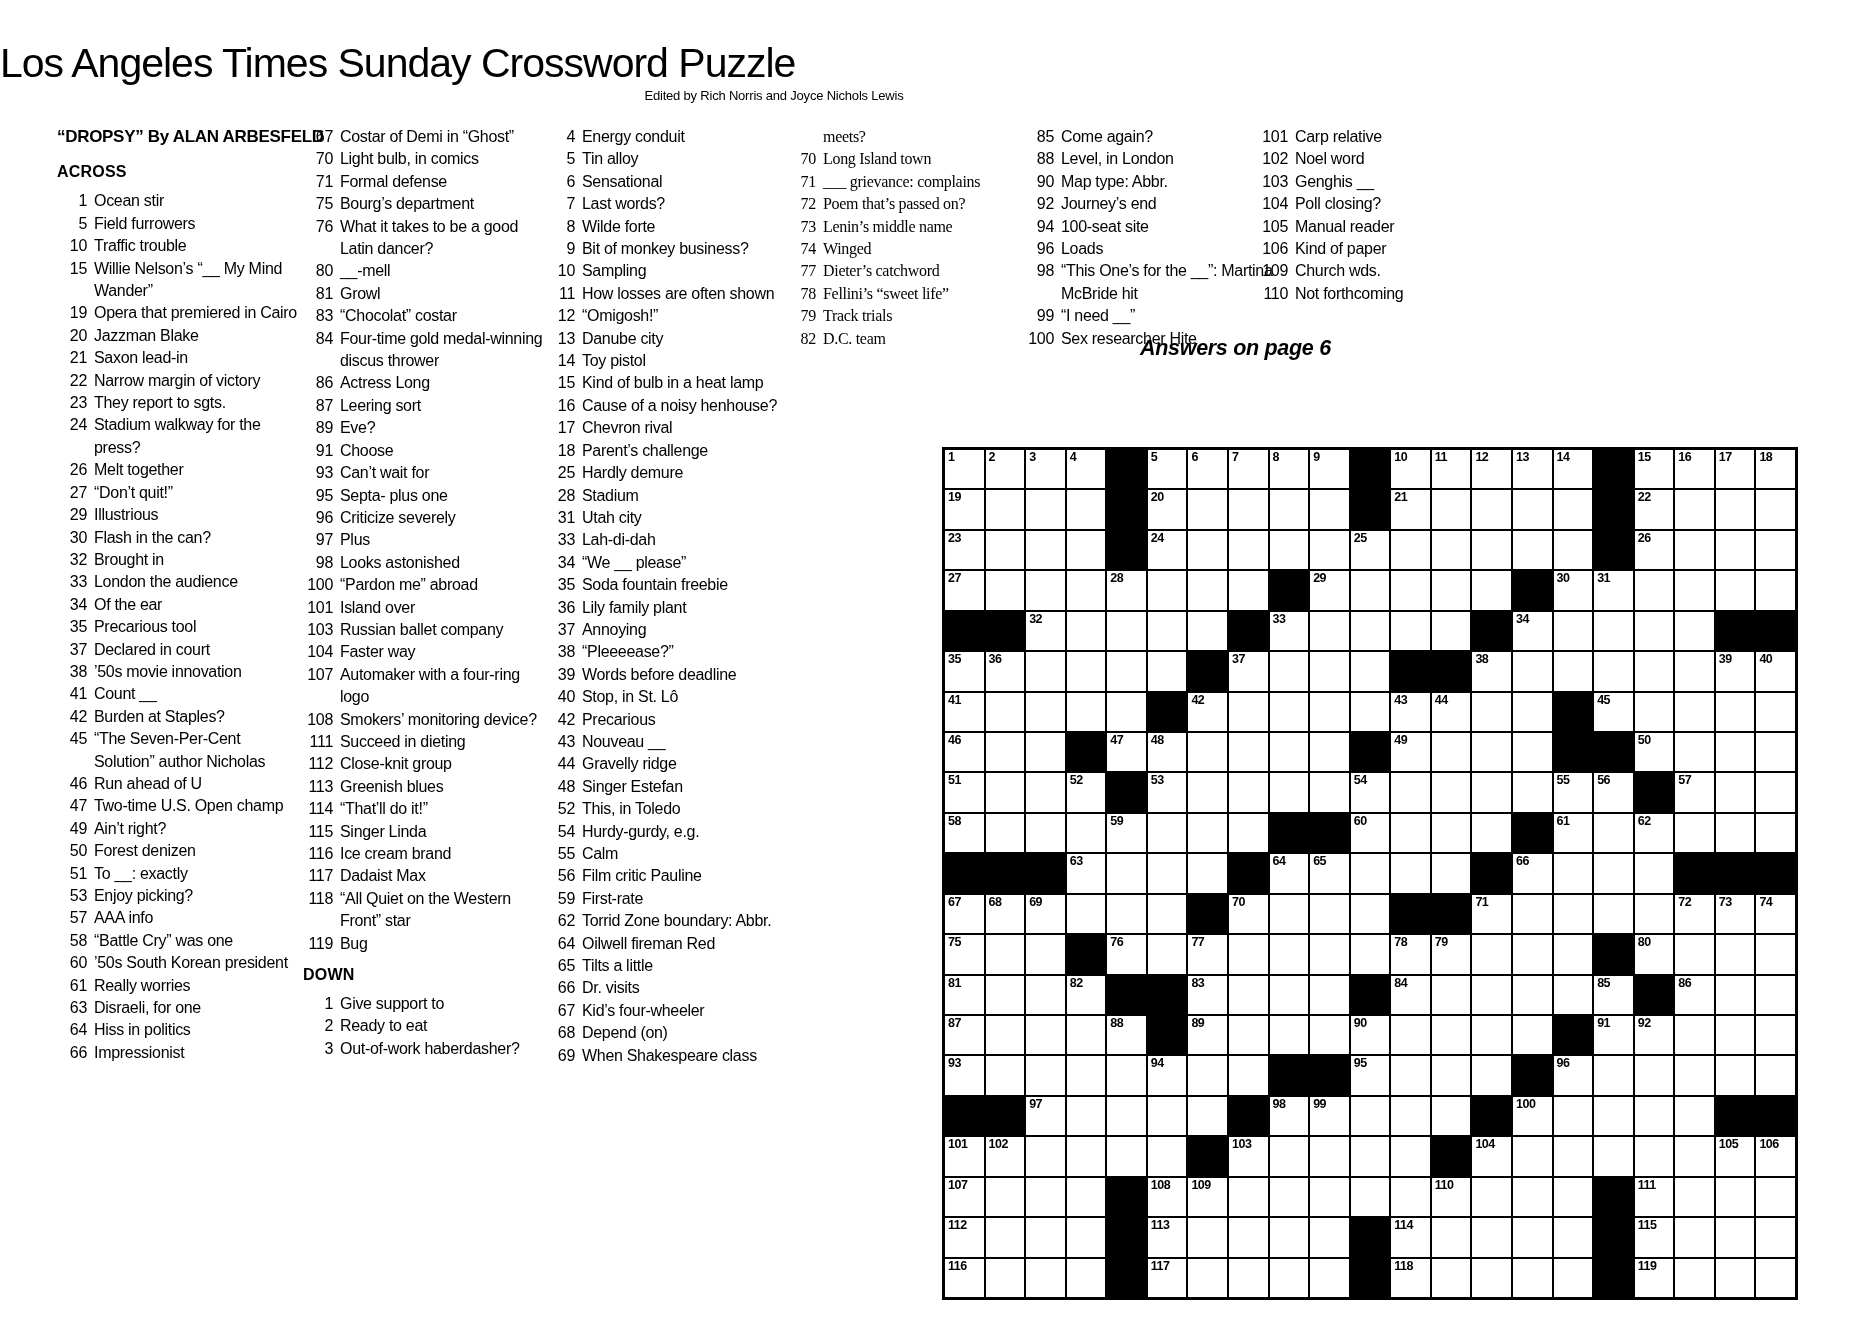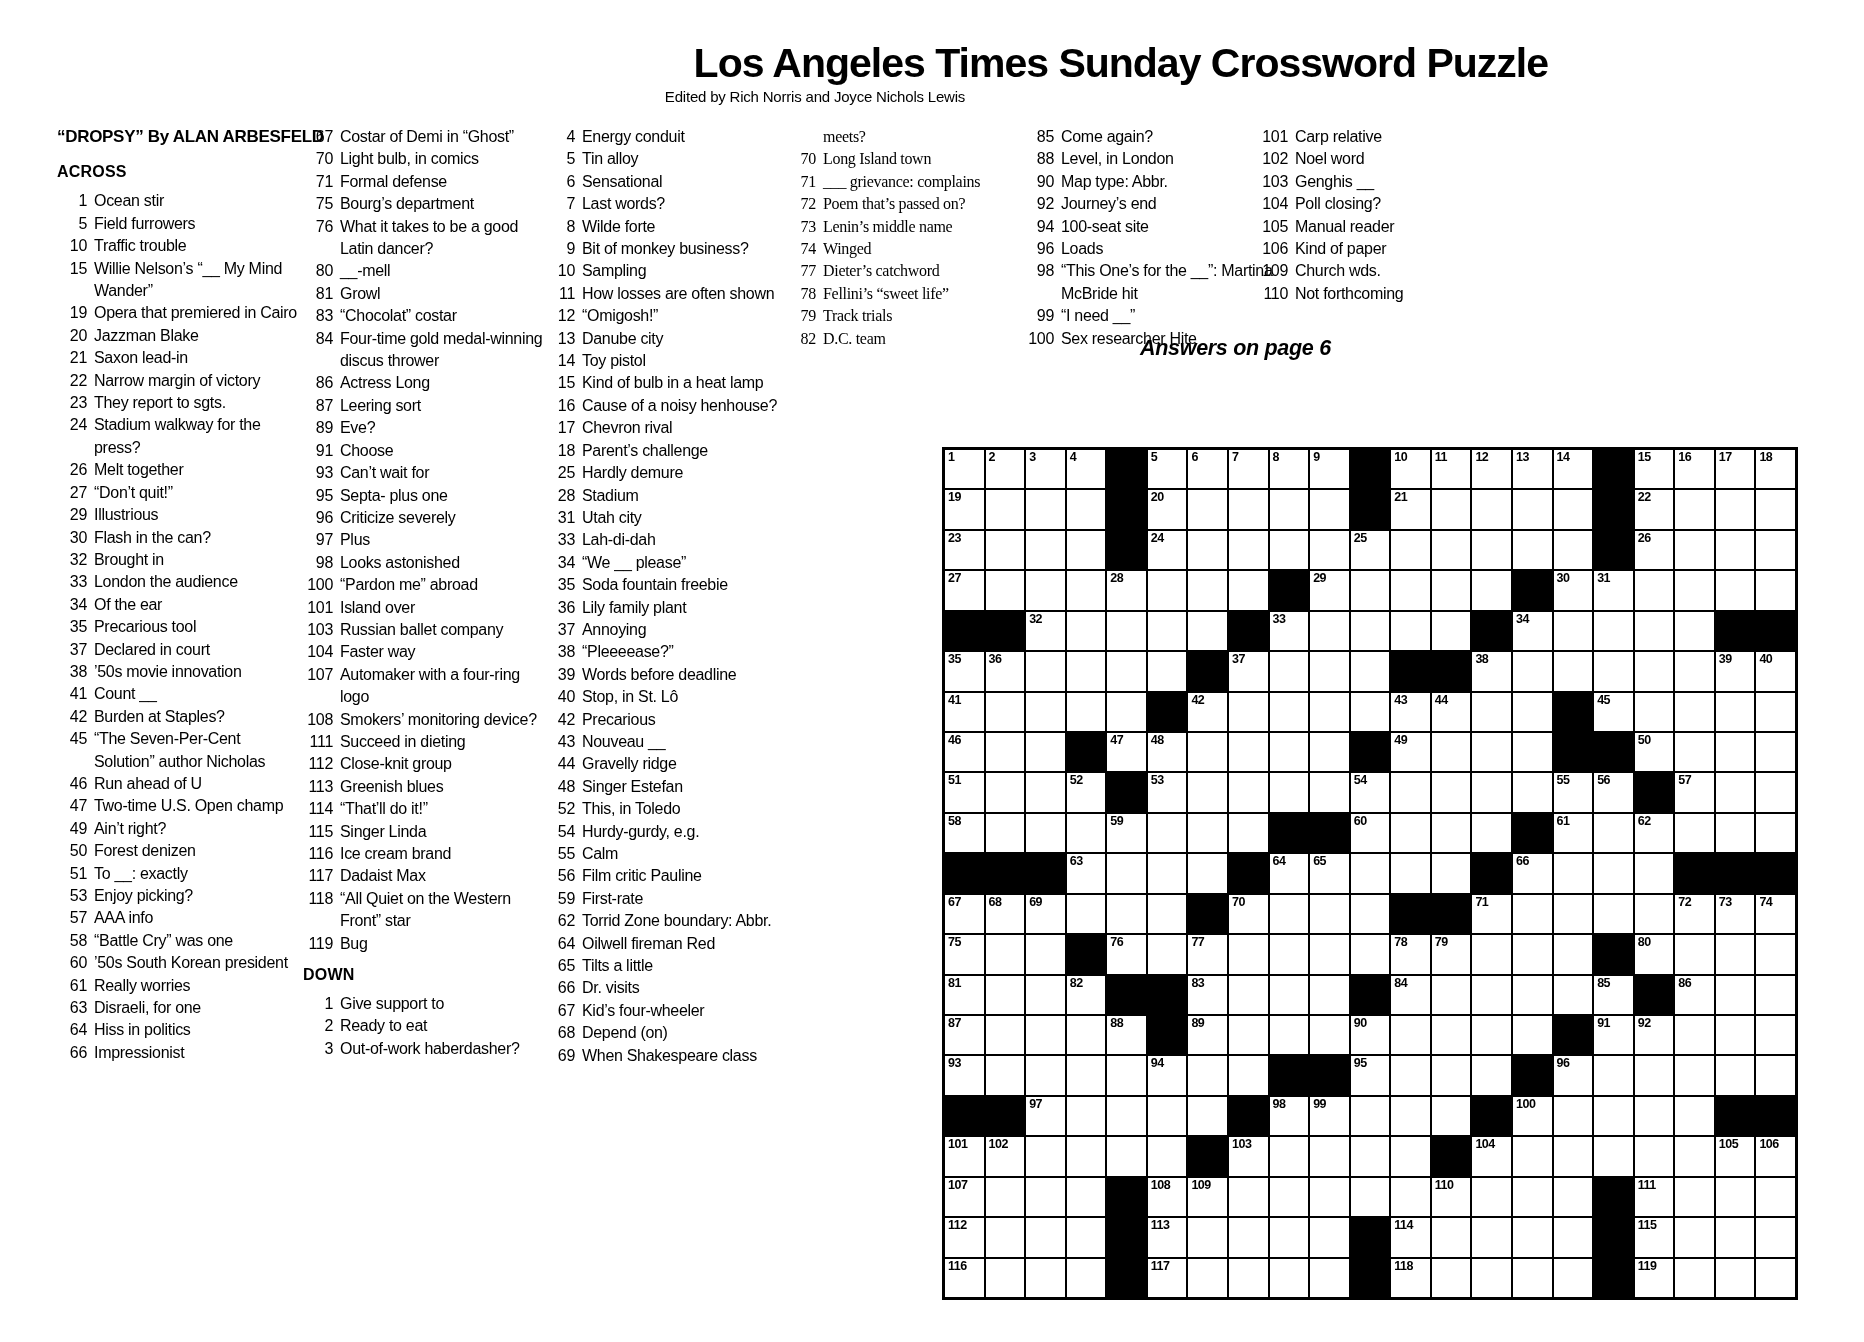--- a/index.html
+++ b/index.html
@@ -1,26 +1,26 @@
 <!DOCTYPE html>
 <html><head>
 <meta charset="utf-8">
 <style>
   html,body { margin:0; padding:0; }
   body {
     width:1864px; height:1342px; background:#fff; color:#000;
     font-family:"Liberation Sans", sans-serif; position:relative; overflow:hidden;
   }
   .title {
-    position:absolute; left:0; top:40px; width:1548px; text-align:right;
-    font-size:41px; font-weight:bold; letter-spacing:-1px; white-space:nowrap;
+    position:absolute; left:0; top:40px; width:1548px; text-align:left;
+    font-size:41px; font-weight:normal; letter-spacing:-1px; white-space:nowrap;
   }
   .subtitle {
     position:absolute; left:0; top:88px; width:1548px; text-align:center;
-    font-size:15px; letter-spacing:-0.2px;padding-left:41px;
+    font-size:13px; letter-spacing:-0.2px;
   }
   .clue-col { position:absolute; top:126px; font-size:16px; letter-spacing:-0.3px; }
   #col1 { left:57px;  width:240px; }
   #col2 { left:303px; width:240px; }
   #col3 { left:545px; width:242px; }
   #col4 { left:786px; width:242px;font-family:Liberation Serif, serif; }
   #col5 { left:1024px;width:250px; }
   #col6 { left:1258px;width:238px; }
   .theme { font-weight:bold; font-size:17px; line-height:22.4px; margin-bottom:15px; white-space:nowrap; }
   .clue-header { font-weight:bold; font-size:16px; letter-spacing:0.2px; margin:11px 0 9px 0; }

